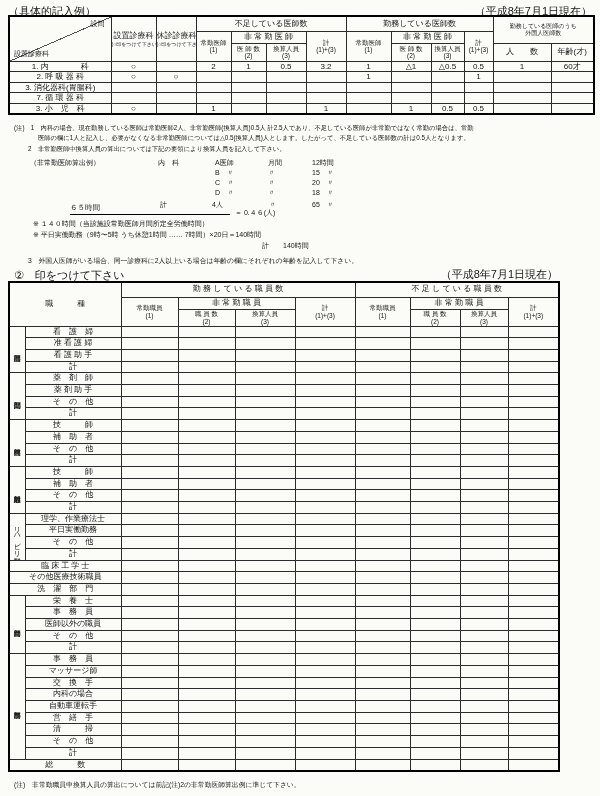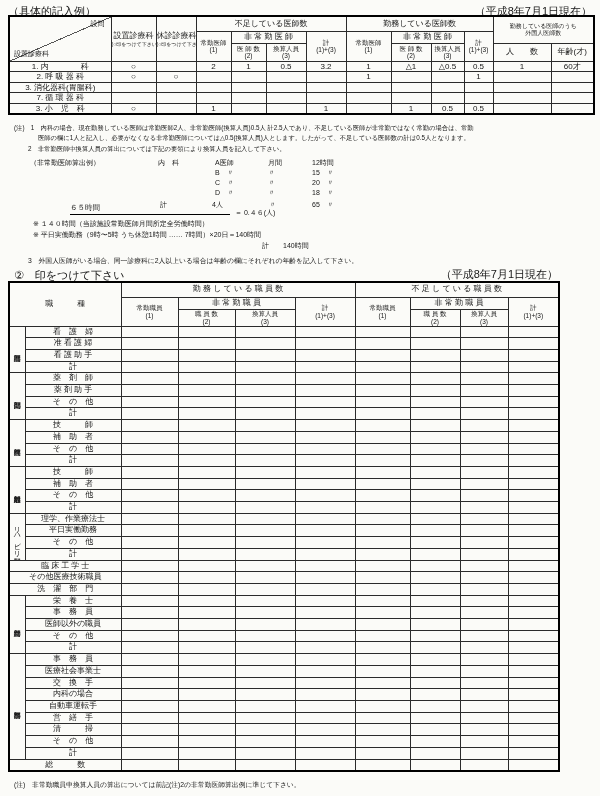--- a/index.html
+++ b/index.html
@@ -634,21 +634,21 @@
           <td class="bl"></td>
           <td></td>
           <td></td>
           <td></td>
           <td class="bl"></td>
           <td></td>
           <td></td>
           <td></td>
         </tr>
         <tr>
-          <td class="item-lbl">医療社会事業士</td>
+          <td class="item-lbl">マッサージ師</td>
           <td class="bl"></td>
           <td></td>
           <td></td>
           <td></td>
           <td class="bl"></td>
           <td></td>
           <td></td>
           <td></td>
         </tr>
         <tr>

